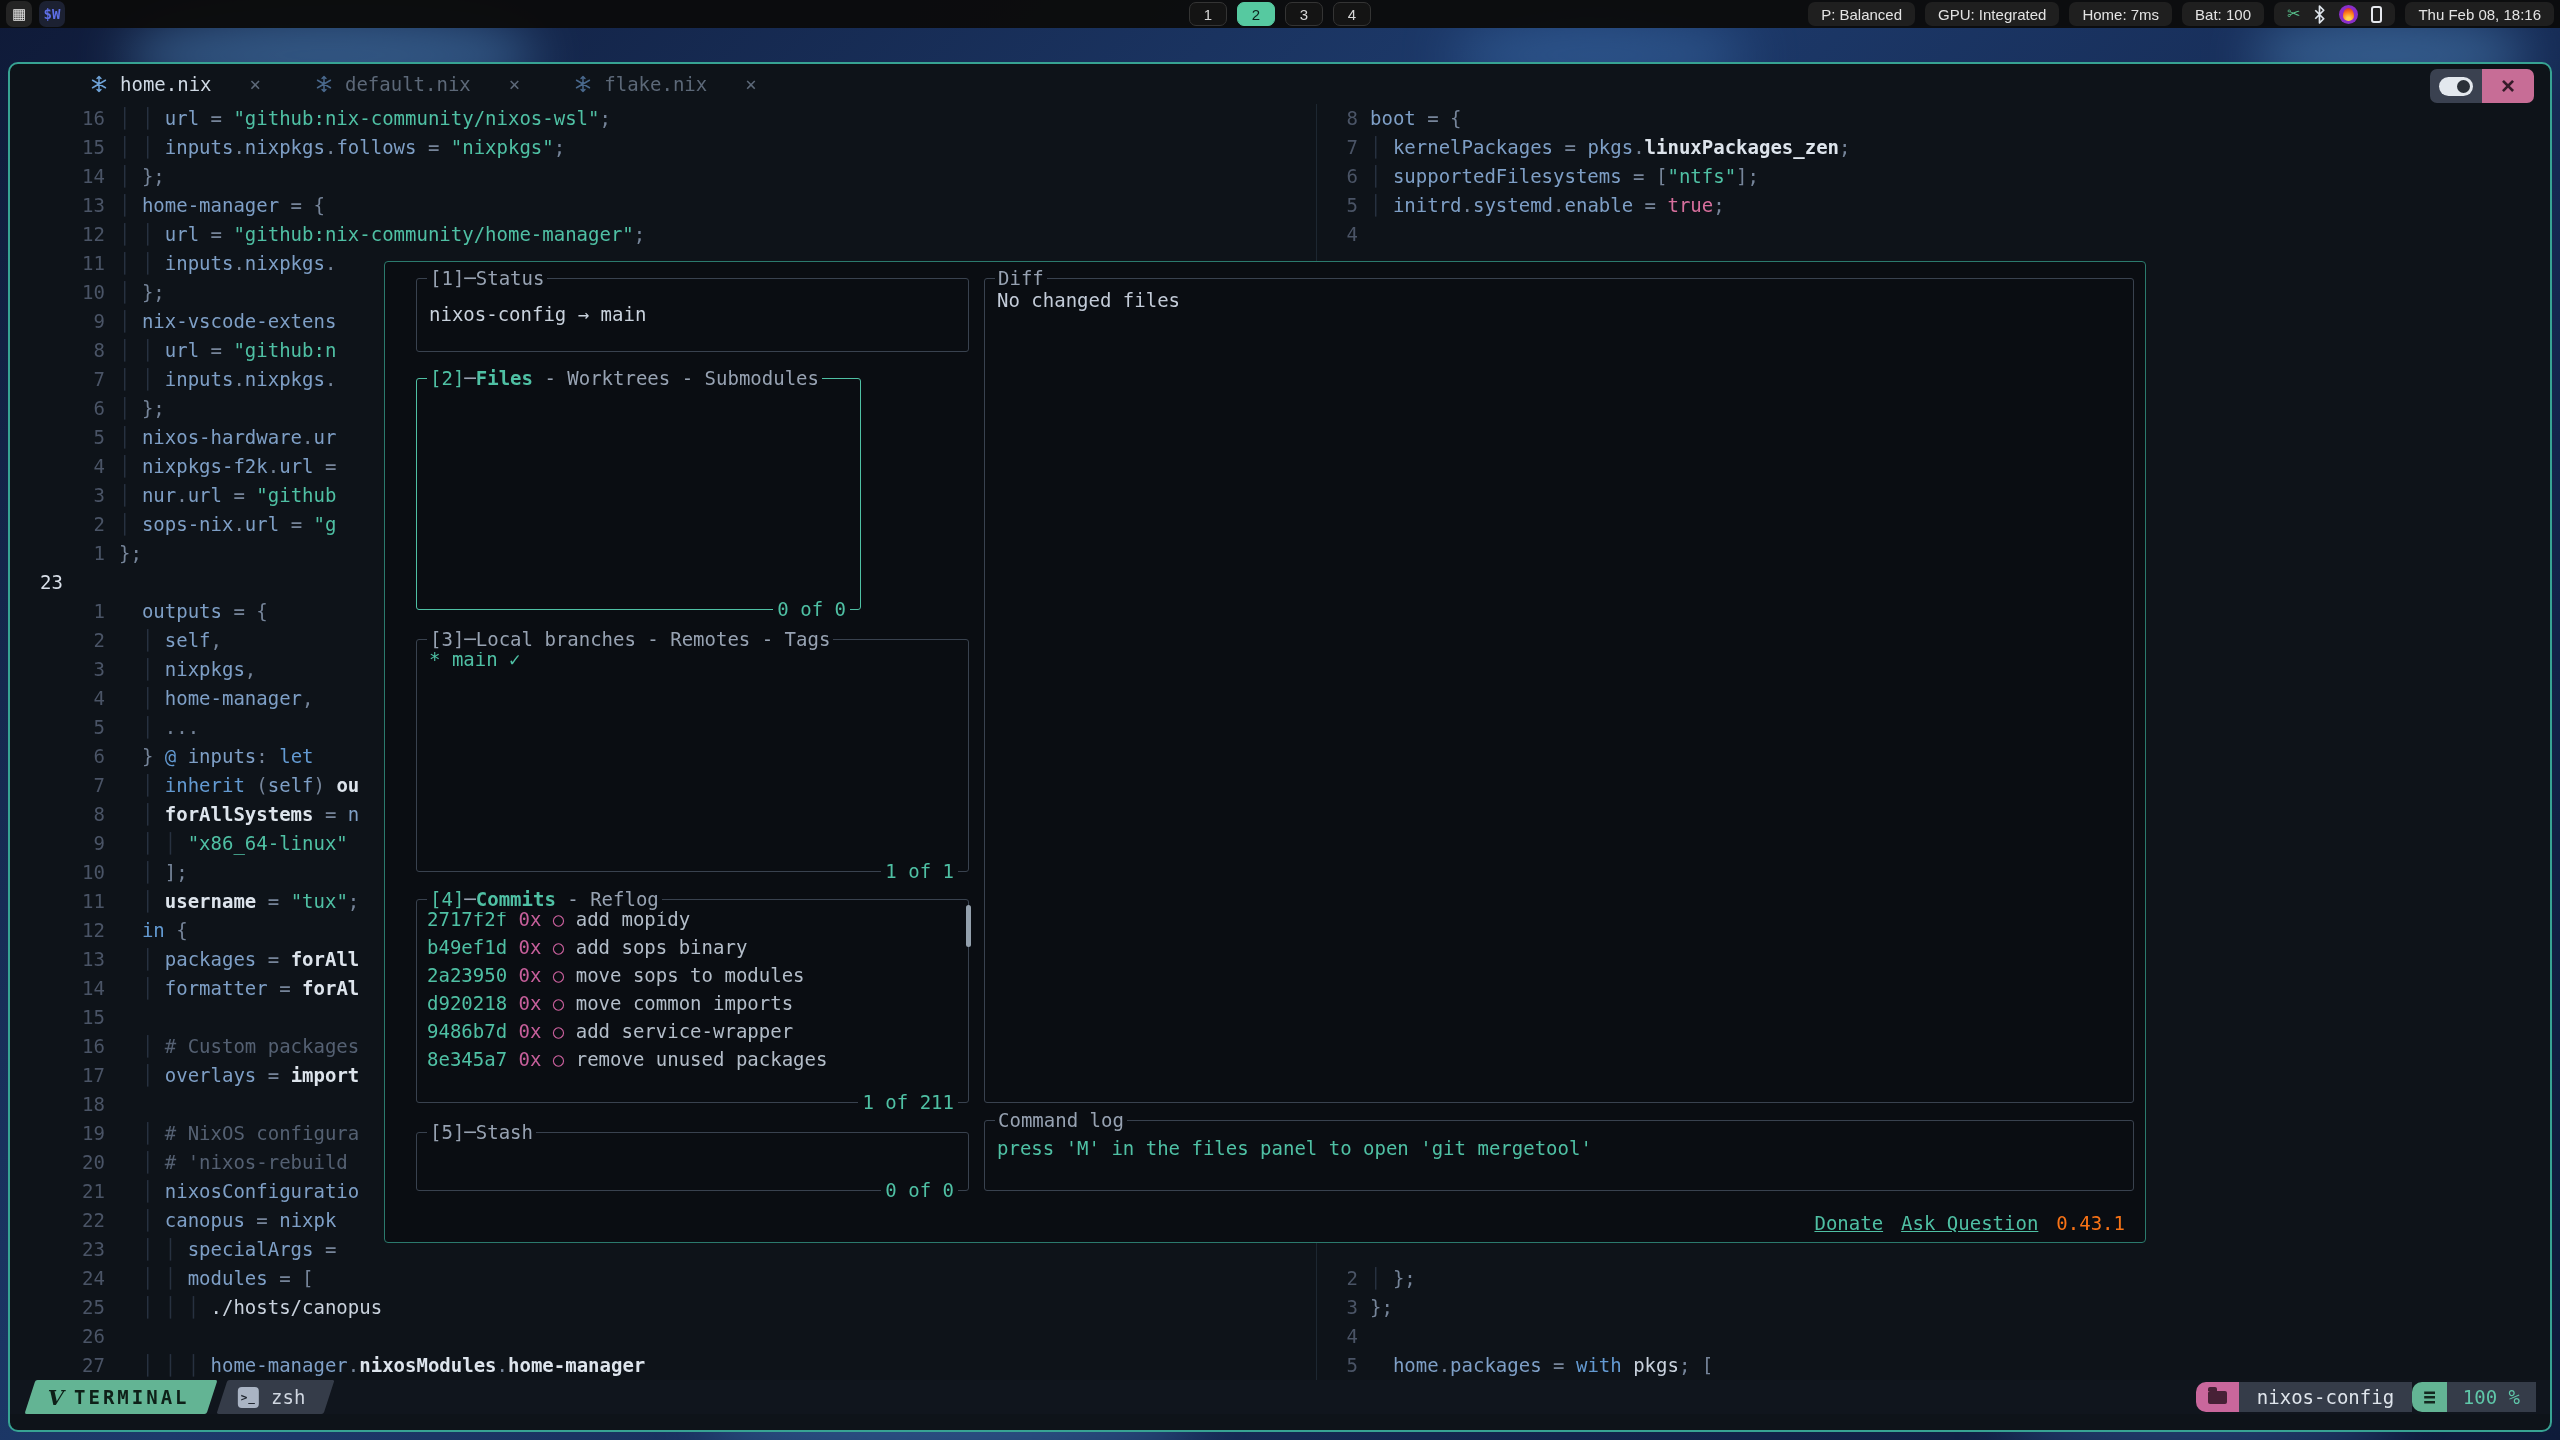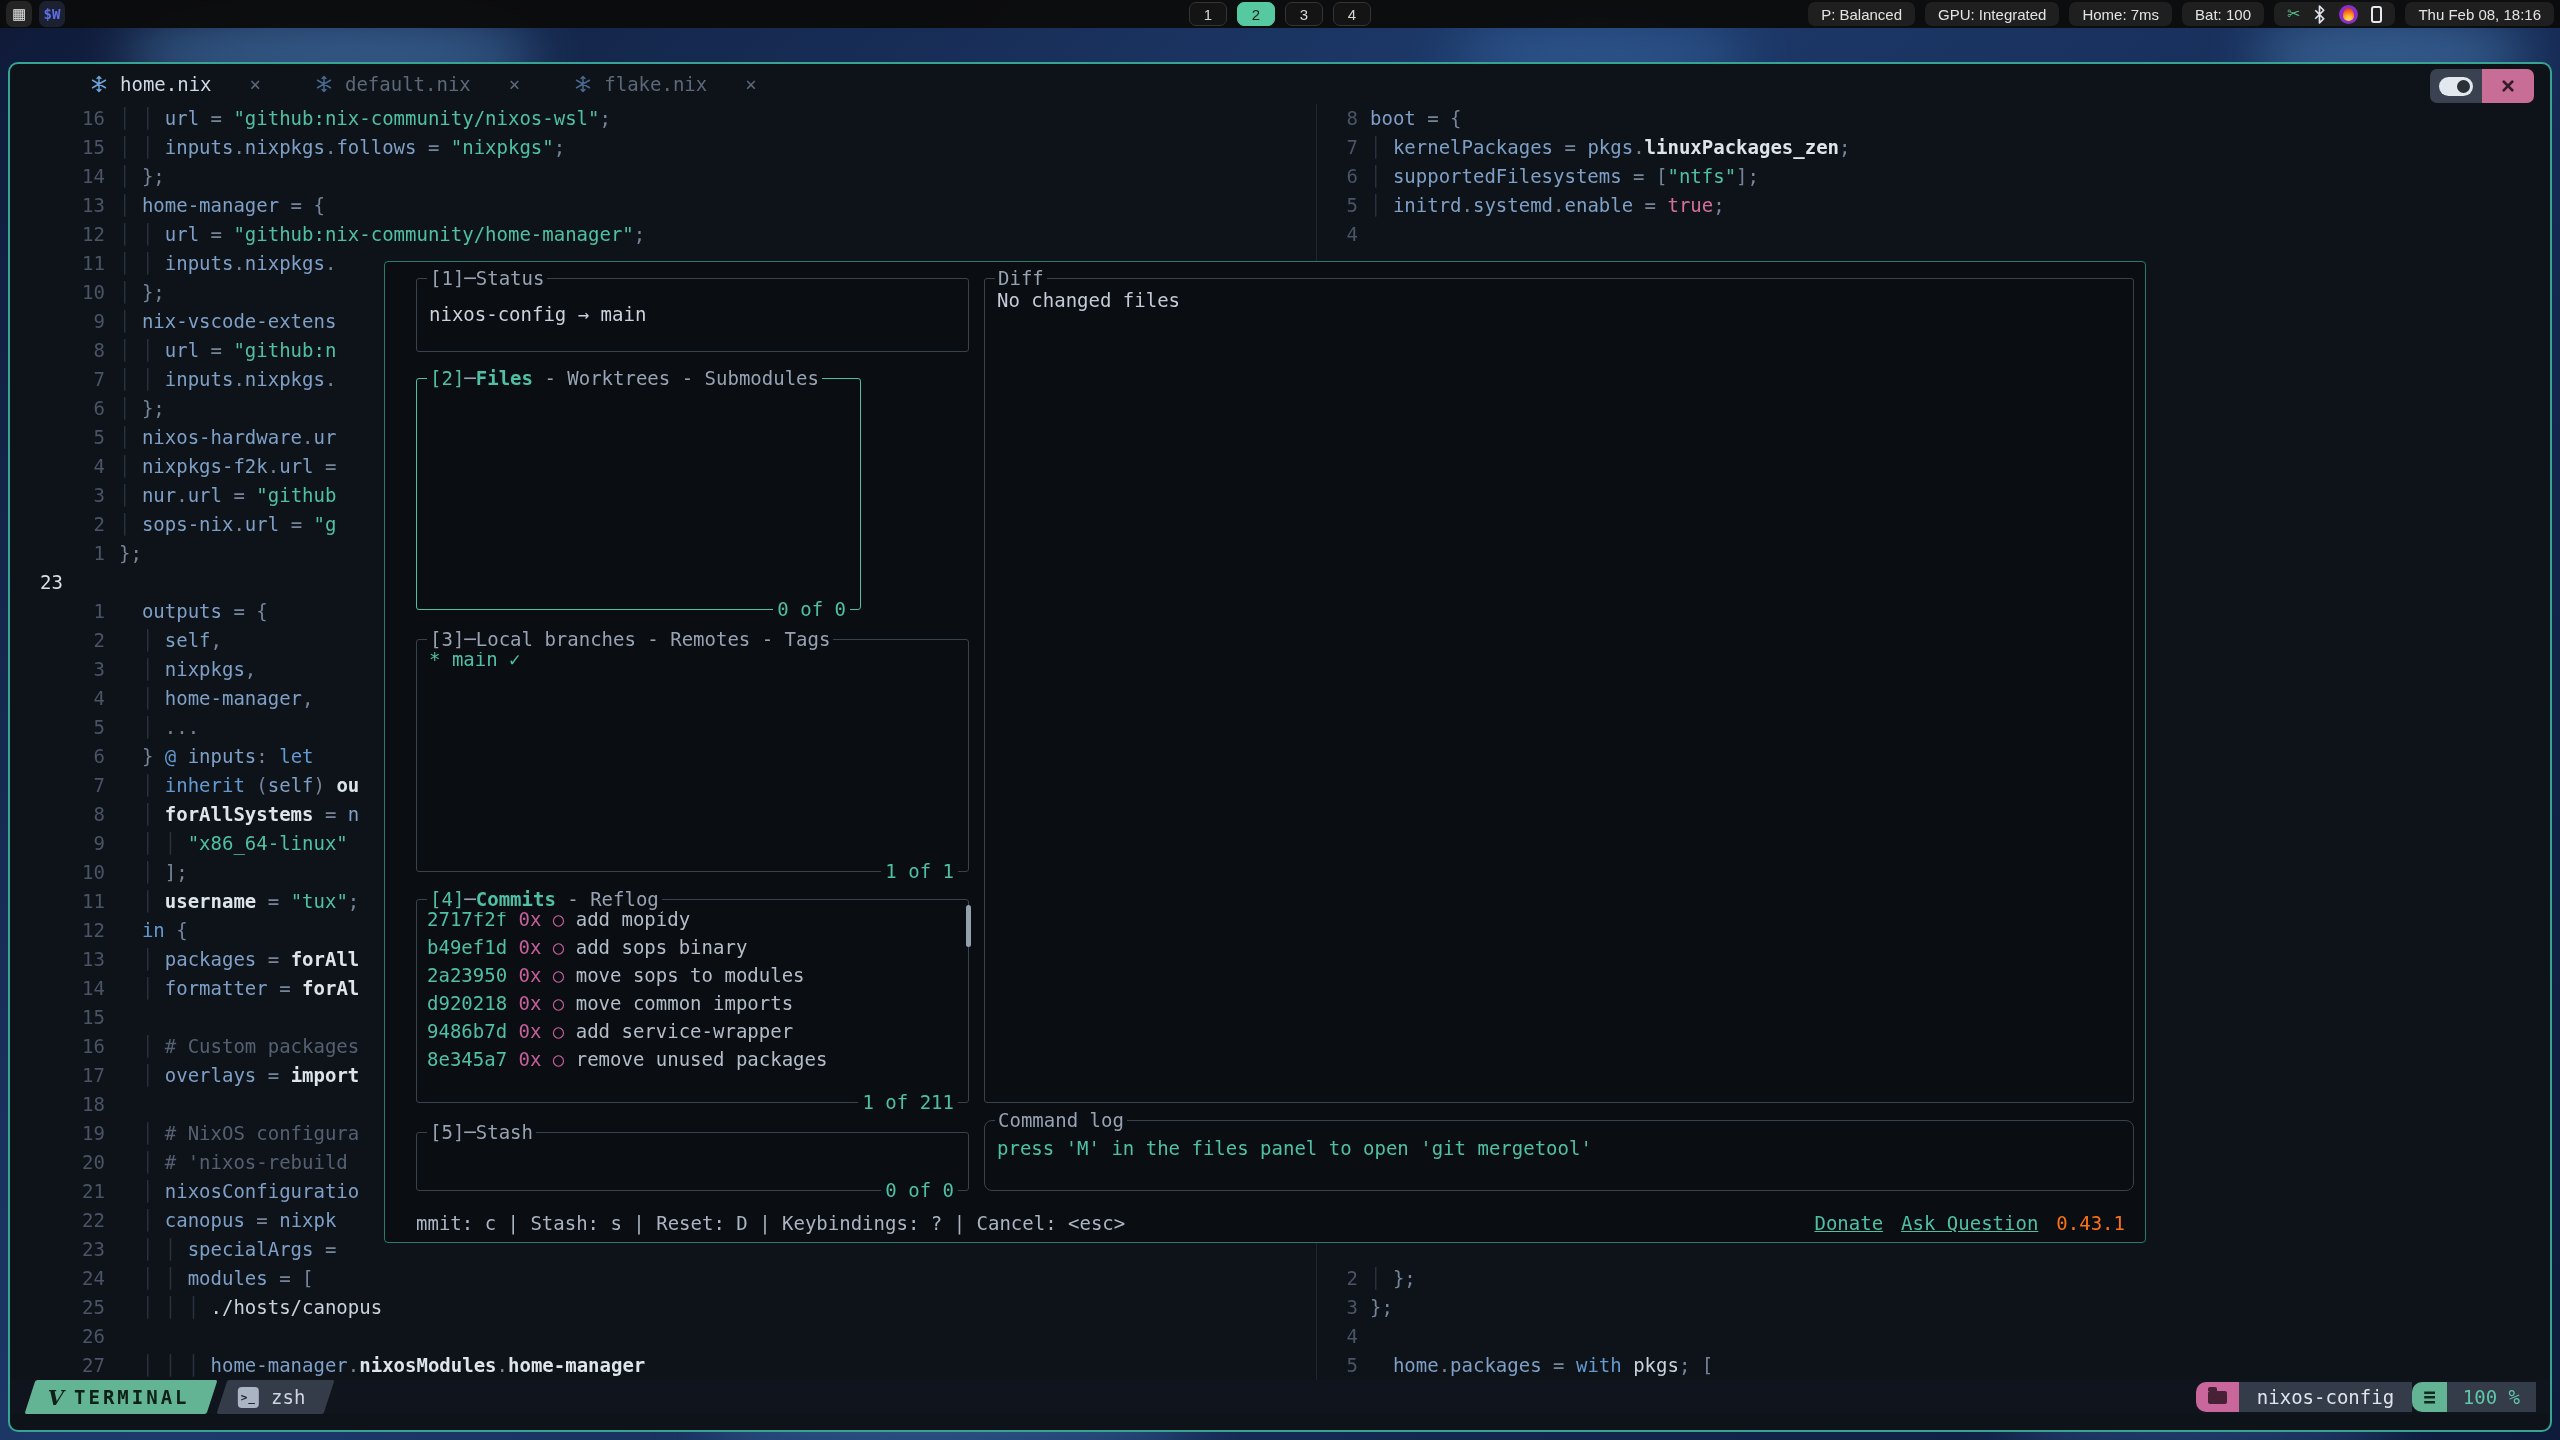--- a/index.html
+++ b/index.html
@@ -80,21 +80,21 @@
   .lg-title { position:absolute; top:-14px; left:10px; background:#0a0d12; padding:0 3px; color:#97a2b2; white-space:pre; line-height:26px; }
   .lg-title .acc { color:#4fc0a4; }
   .lg-title .accb { color:#4fc0a4; font-weight:bold; }
   .lg-count { position:absolute; bottom:-13px; right:10px; background:#0a0d12; padding:0 4px; color:#4fc0a4; line-height:26px; }
   .p-status   { left:31px; top:16px;  width:553px; height:74px; }
   .p-files    { left:31px; top:116px; width:445px; height:232px; }
   .p-branches { left:31px; top:377px; width:553px; height:233px; }
   .p-commits  { left:31px; top:637px; width:553px; height:204px; }
   .p-stash    { left:31px; top:870px; width:553px; height:59px; }
   .p-diff     { left:599px; top:16px; width:1150px; height:825px; }
-  .p-cmdlog   { left:599px; top:858px; width:1150px; height:71px;border-radius:8px; }
+  .p-cmdlog   { left:599px; top:858px; width:1150px; height:71px; }
   .p-status .content { padding:24px 12px 0; color:#c9d2dd; white-space:pre; }
   .p-branches .content { padding:8px 12px 0; color:#4fc0a4; white-space:pre; }
   .p-diff .content { padding:10px 12px 0; color:#c3cbd8; }
   .p-cmdlog .content { padding:16px 12px 0; color:#4fc0a4; }
   .commit-rows { padding:5px 10px 0; }
   .commit { height:28px; line-height:28px; white-space:pre; }
   .commit .hash { color:#4fc0a4; }
   .commit .author { color:#c75f9b; }
   .commit .node { color:#c75f9b; }
   .commit .msg { color:#b3bdc9; }
@@ -314,21 +314,20 @@
       <span class="lg-title">Diff</span>
       <div class="content">No changed files</div>
     </div>
 
     <div class="lg-panel p-cmdlog">
       <span class="lg-title">Command log</span>
       <div class="content">press 'M' in the files panel to open 'git mergetool'</div>
     </div>
 
     <div class="keybar">
-      <span>mmit: c | Stash: s | Reset: D | Keybindings: ? | Cancel: &lt;esc&gt;</span>
       <span class="spacer"></span>
       <a>Donate</a>
       <a>Ask Question</a>
       <span class="ver">0.43.1</span>
     </div>
   </div>
 
   <div class="statusbar">
     <div class="sb-left">
       <div class="seg seg-mode">

